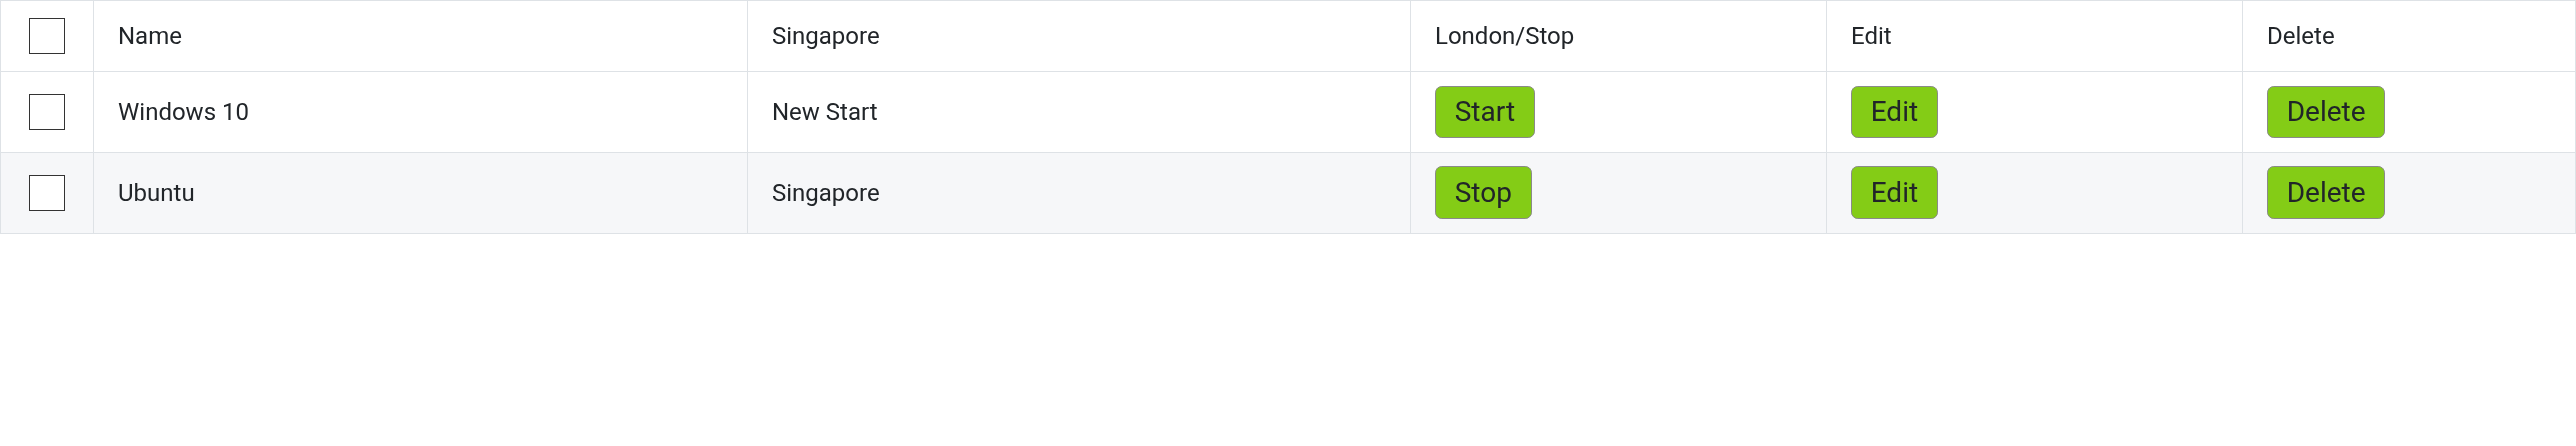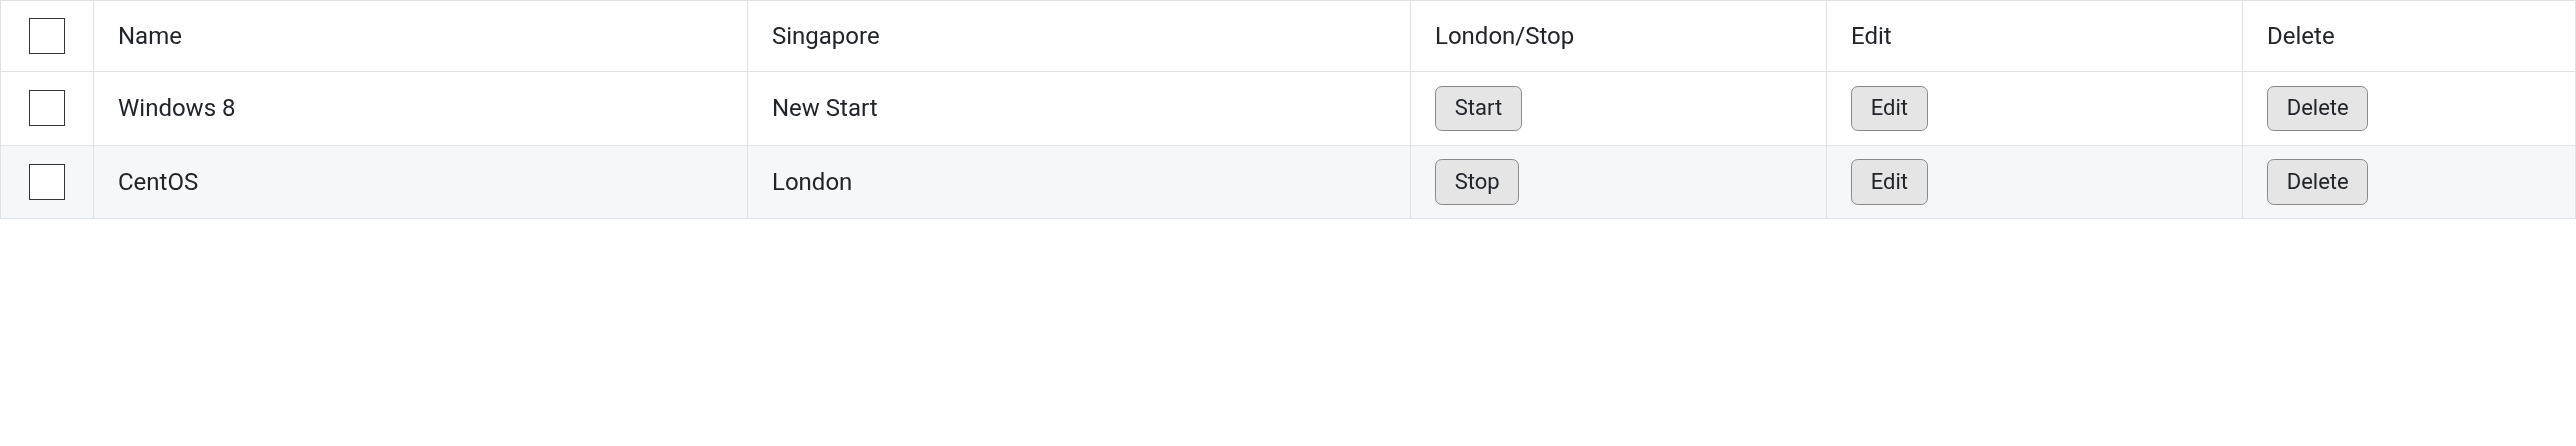--- a/index.html
+++ b/index.html
@@ -43,24 +43,24 @@
       width: 36px;
       height: 36px;
       border: 1.7px solid #333;
       background: #fff;
       cursor: pointer;
       vertical-align: middle;
     }
     .btn {
       display: inline-block;
       padding: 8.5px 18.7px;
-      font-size: 22px;
+      font-size: 28px;
       font-family: inherit;
       color: #212529;
-      background: #e5e5e5;
+      background: #84cc16;
       border: 0.8px solid #8a8a8a;
       border-radius: 6.8px;
       cursor: pointer;
       line-height: 1.2;
     }
   </style>
 </head>
 <body>
 
 <table>
@@ -74,38 +74,38 @@
       <th class="ss-col">London/Stop</th>
       <th class="edit-col">Edit</th>
       <th class="del-col">Delete</th>
     </tr>
   </thead>
   <tbody>
     <tr>
       <td class="checkbox-col">
         <span class="checkbox"></span>
       </td>
-      <td>Windows 8</td>
+      <td>Windows 10</td>
       <td>New Start</td>
       <td>
         <button class="btn">Start</button>
       </td>
       <td>
         <button class="btn">Edit</button>
       </td>
       <td>
         <button class="btn">Delete</button>
       </td>
     </tr>
     <tr>
       <td class="checkbox-col">
         <span class="checkbox"></span>
       </td>
-      <td>CentOS</td>
-      <td>London</td>
+      <td>Ubuntu</td>
+      <td>Singapore</td>
       <td>
         <button class="btn">Stop</button>
       </td>
       <td>
         <button class="btn">Edit</button>
       </td>
       <td>
         <button class="btn">Delete</button>
       </td>
     </tr>

